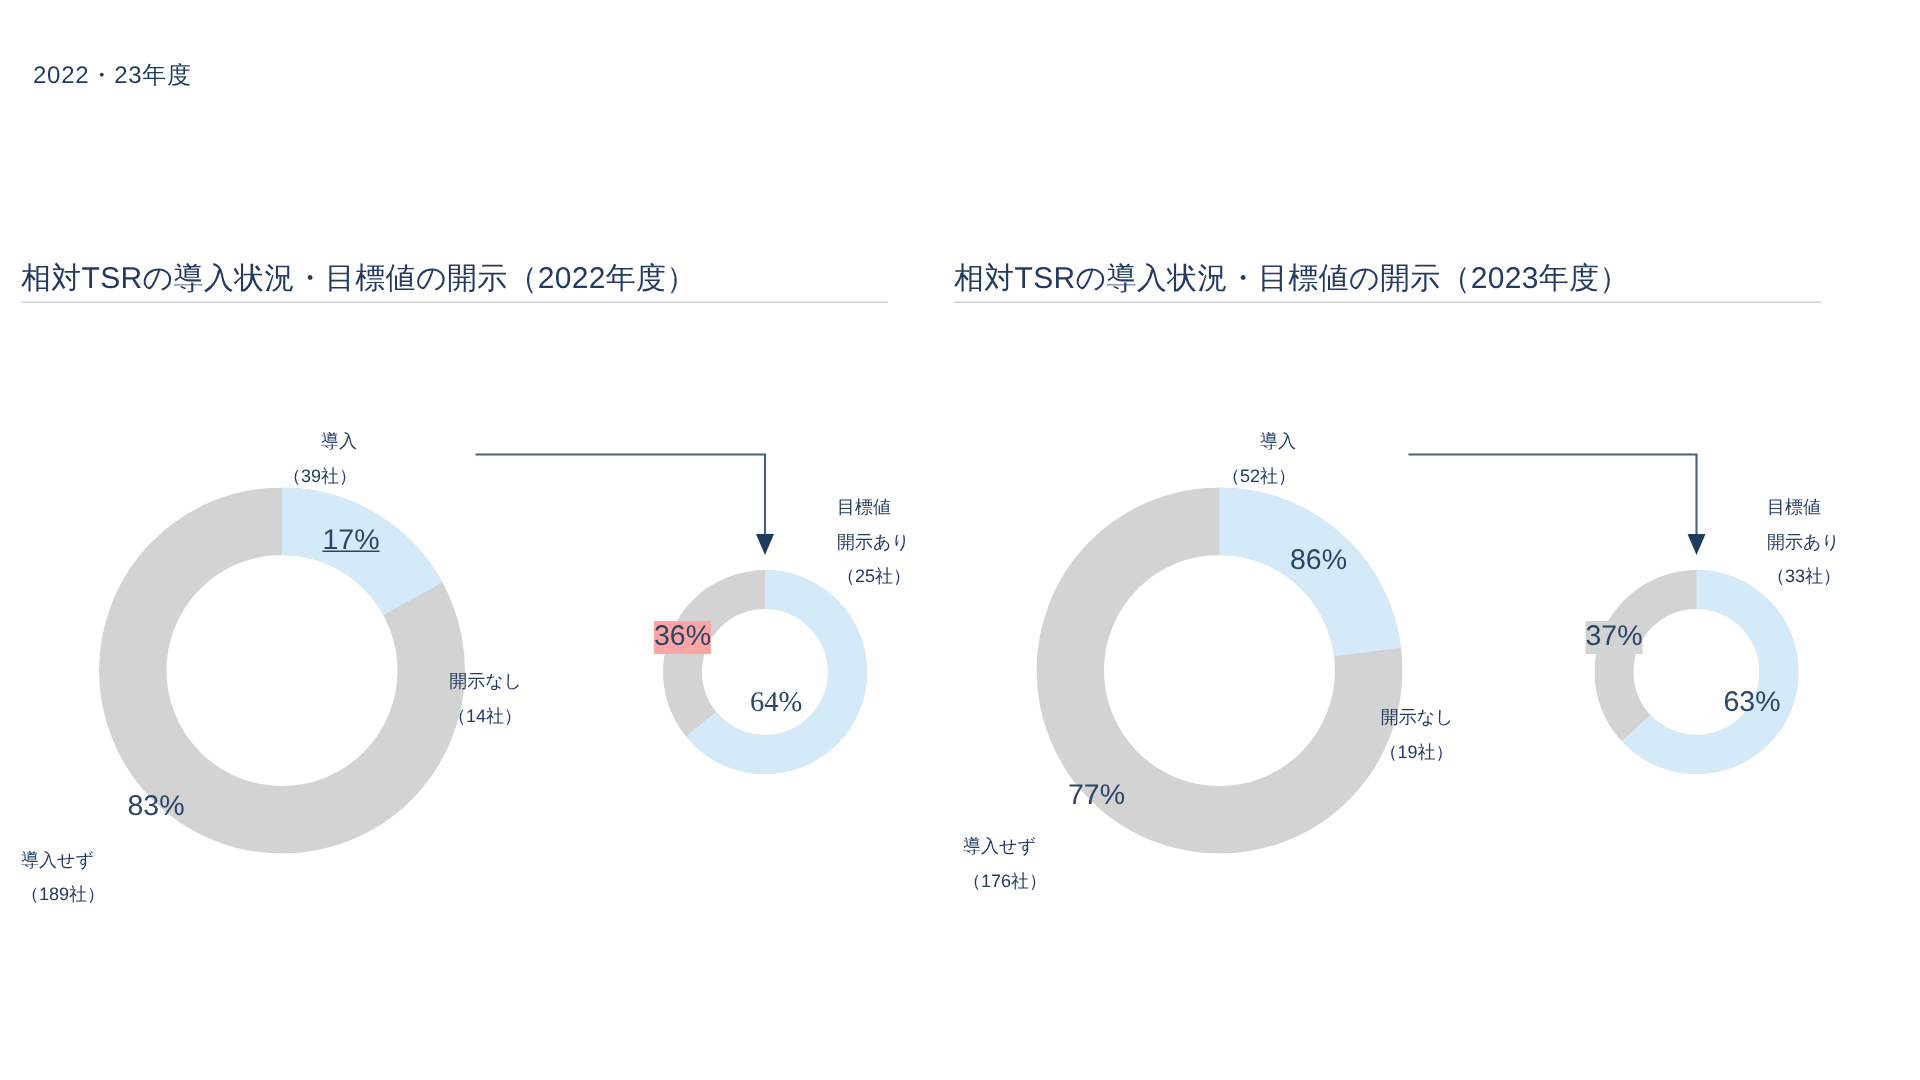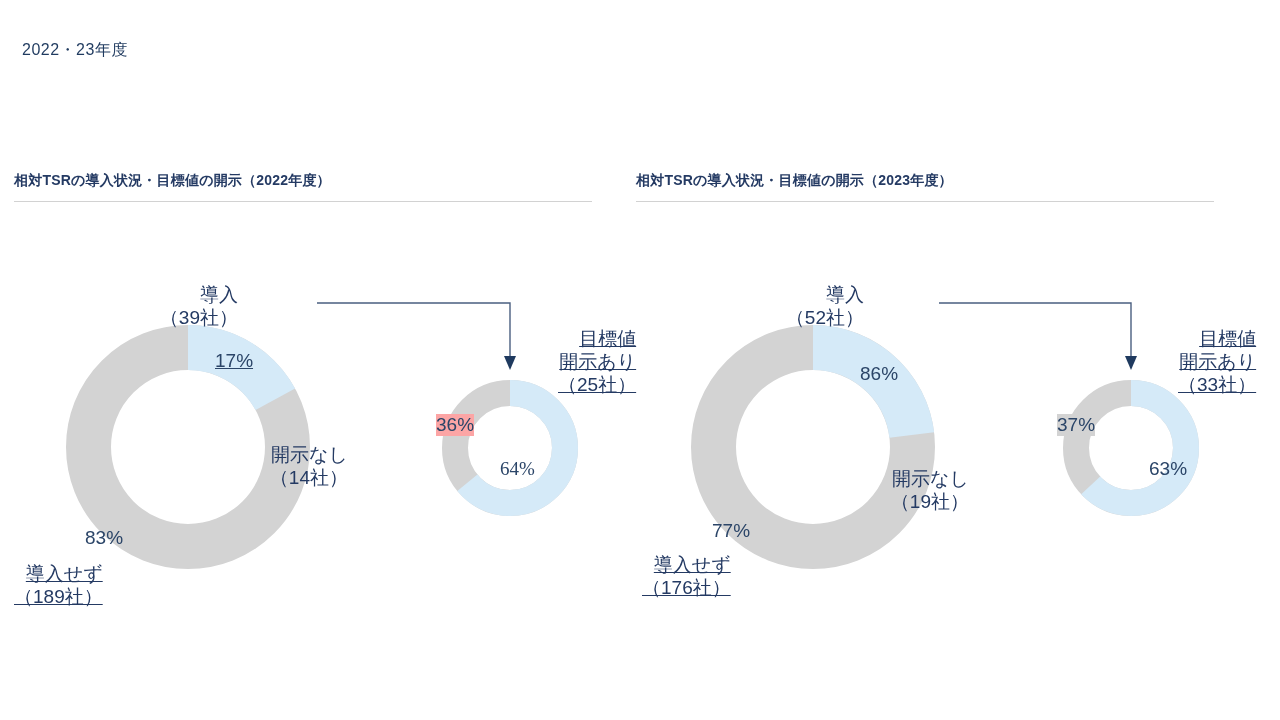--- a/index.html
+++ b/index.html
@@ -35,22 +35,22 @@
     width: 610px;
     height: 720px;
   }
   .panel-left  { left: 0px; }
   .panel-right { left: 622px; }
 
   .panel-header {
     position: absolute;
     left: 14px;
     top: 172px;
-    font-size: 14px;
-    font-weight: bold;
+    font-size: 20px;
+    font-weight: normal;
     color: #243a63;
     white-space: nowrap;
     letter-spacing: 0.2px;
   }
   .panel-rule {
     position: absolute;
     left: 14px;
     top: 201px;
     width: 578px;
     height: 1px;
@@ -69,28 +69,28 @@
     left: 0;
     top: 0;
     width: 610px;
     height: 720px;
     pointer-events: none;
   }
 
   
   .lbl {
     position: absolute;
-    font-size: 19px;
+    font-size: 12px;
     line-height: 23px;
     color: #243a63;
     white-space: nowrap;
   }
   .lbl .ln { display: block; }
   .lbl-right  { text-align: right; }
-  .lbl-center { text-align: right; text-decoration: underline; }
+  .lbl-center { text-align: left; }
 
   
   .pct {
     position: absolute;
     font-size: 19px;
     font-weight: 400;
     color: #2b4568;
     white-space: nowrap;
   }
 

